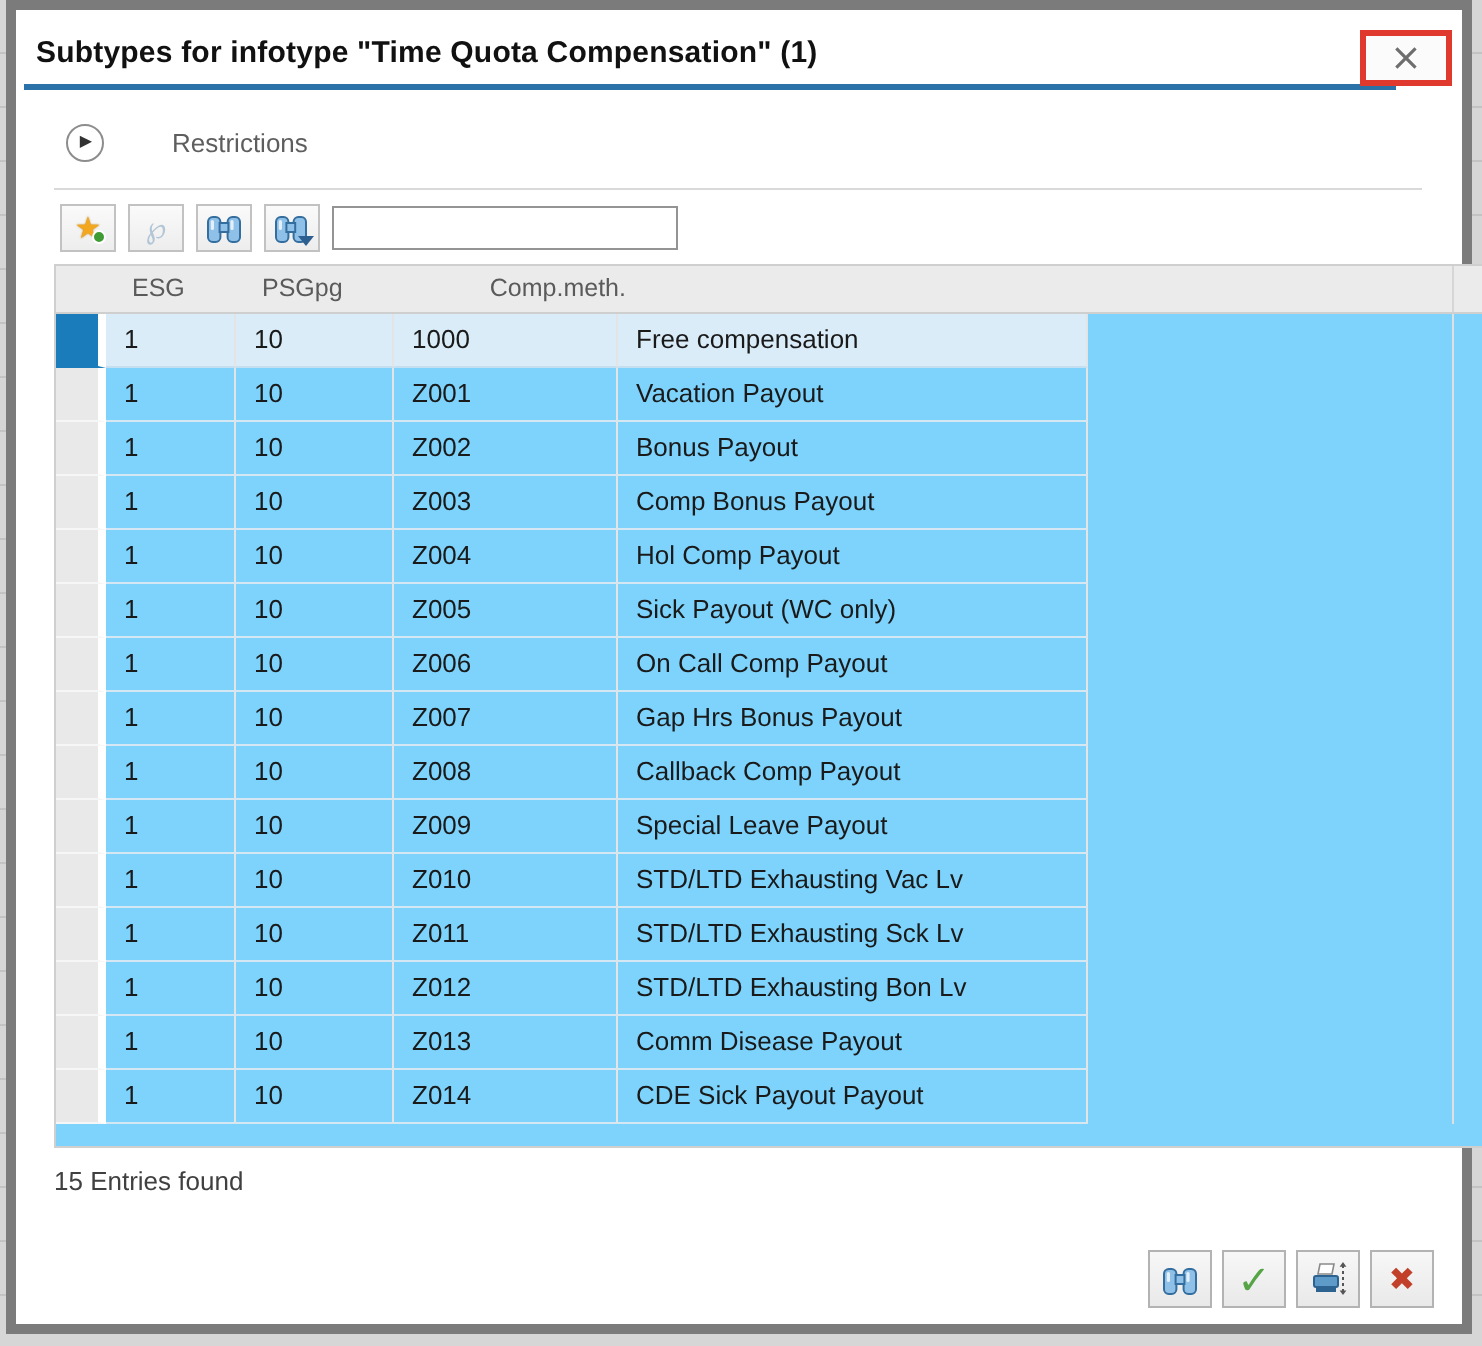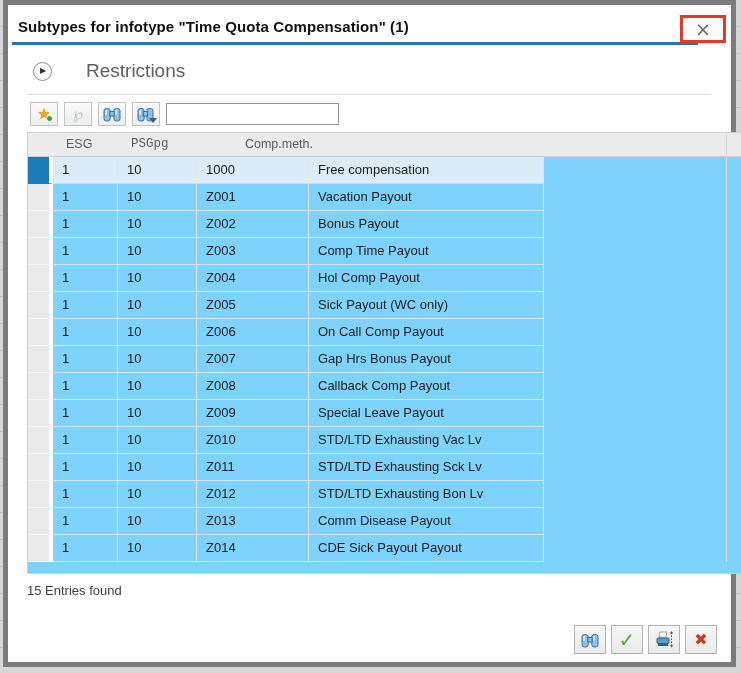--- a/index.html
+++ b/index.html
@@ -35,21 +35,21 @@
   .restrictions{display:flex;align-items:center;margin:16px 0 0 25px;height:20px;}
   .expand-circle{
     width:19px;height:19px;border:1px solid #8d8d8d;border-radius:50%;
     background:#fff;display:flex;align-items:center;justify-content:center;
     cursor:pointer;box-sizing:border-box;
   }
   .expand-circle span{
     font-size:8px;color:#333;line-height:1;margin-left:1px;
     font-family:"DejaVu Sans",sans-serif;
   }
-  .restrictions-label{margin-left:34px;font-size:19px;color:#5e5e5e;}
+  .restrictions-label{margin-left:34px;font-size:13px;color:#5e5e5e;}
   .divider{height:1px;background:#d9d9d9;margin:13px 20px 0 19px;}
   
   .toolbar{display:flex;align-items:center;margin:7px 0 0 22px;height:24px;}
   .tb-btn{
     width:28px;height:24px;margin-right:6px;box-sizing:border-box;
     background:linear-gradient(#fafafa,#ededed);
     border:1px solid #c2c2c2;display:flex;align-items:center;justify-content:center;
     cursor:pointer;position:relative;
   }
   .tb-btn.disabled{cursor:default;}
@@ -79,21 +79,21 @@
     margin:6px 0 0 19px;width:718px;height:442px;box-sizing:border-box;
     border:1px solid #cfcfcf;background:#7dd3fc;overflow:hidden;
   }
   .thead{display:flex;height:23px;background:#ebebeb;border-bottom:1px solid #cfcfcf;}
   .thead .hc{
     box-sizing:border-box;font-size:12.5px;color:#5a5a5a;
     line-height:23px;padding-left:9px;white-space:nowrap;overflow:hidden;
   }
   .hc.sel{width:29px;padding-left:0;}
   .hc.esg{width:65px;}
-  .hc.psgpg{width:79px;font-family:Liberation Mono, monospace;}
+  .hc.psgpg{width:79px;}
   .hc.comp{width:112px;text-align:right;}
   .hc.desc{width:235px;margin-top:40px;}
   .hc.filler{flex:1;}
   .hc.last{width:18px;border-left:1px solid #d6d6d6;padding-left:0;}
   .trow{display:flex;height:27px;cursor:pointer;}
   .cell{
     box-sizing:border-box;font-size:13px;color:#1a1a1a;line-height:26px;
     padding-left:9px;white-space:nowrap;overflow:hidden;
   }
   .cell.sel{
@@ -218,21 +218,21 @@
           <div class="cell comp">Z002</div>
           <div class="cell desc">Bonus Payout</div>
           <div class="cell filler"></div>
           <div class="cell last"></div>
         </div>
         <div class="trow">
           <div class="cell sel"></div>
           <div class="cell esg">1</div>
           <div class="cell psgpg">10</div>
           <div class="cell comp">Z003</div>
-          <div class="cell desc">Comp Time Payout</div>
+          <div class="cell desc">Comp Bonus Payout</div>
           <div class="cell filler"></div>
           <div class="cell last"></div>
         </div>
         <div class="trow">
           <div class="cell sel"></div>
           <div class="cell esg">1</div>
           <div class="cell psgpg">10</div>
           <div class="cell comp">Z004</div>
           <div class="cell desc">Hol Comp Payout</div>
           <div class="cell filler"></div>

